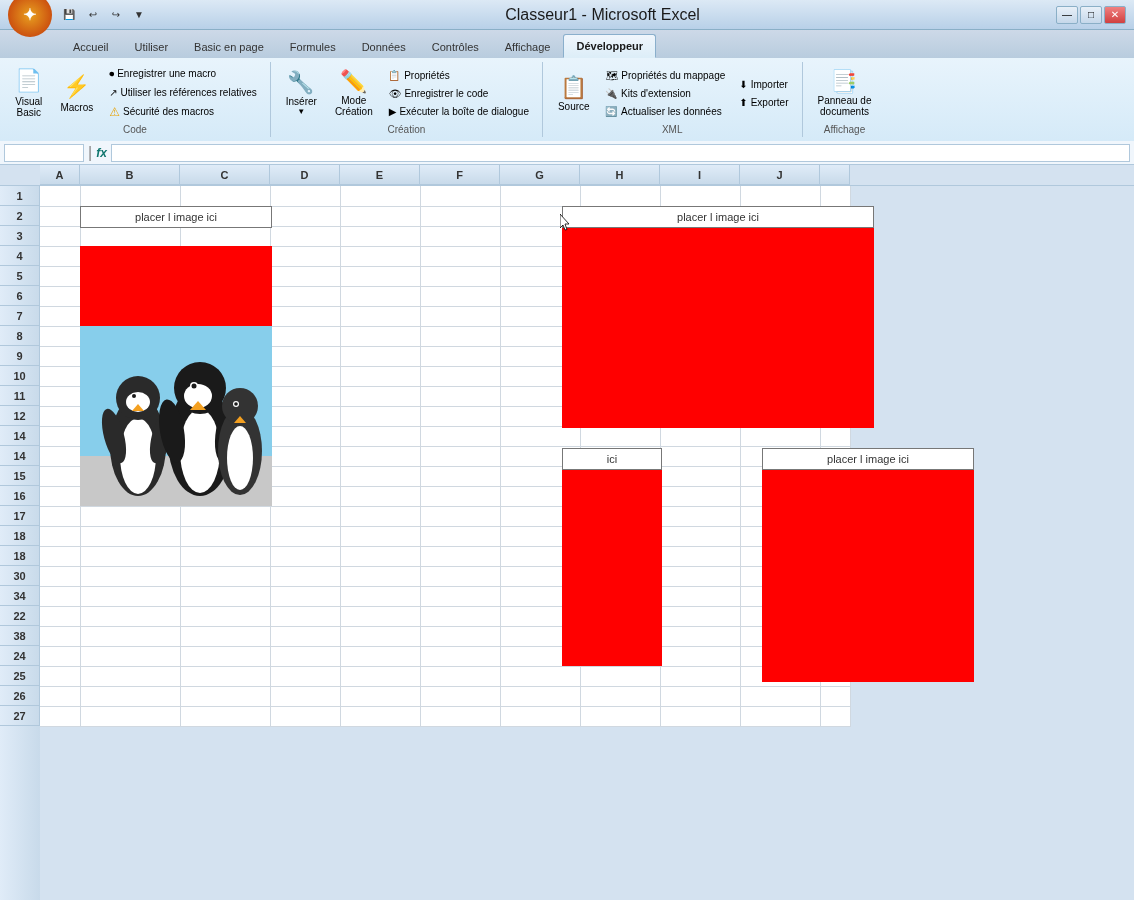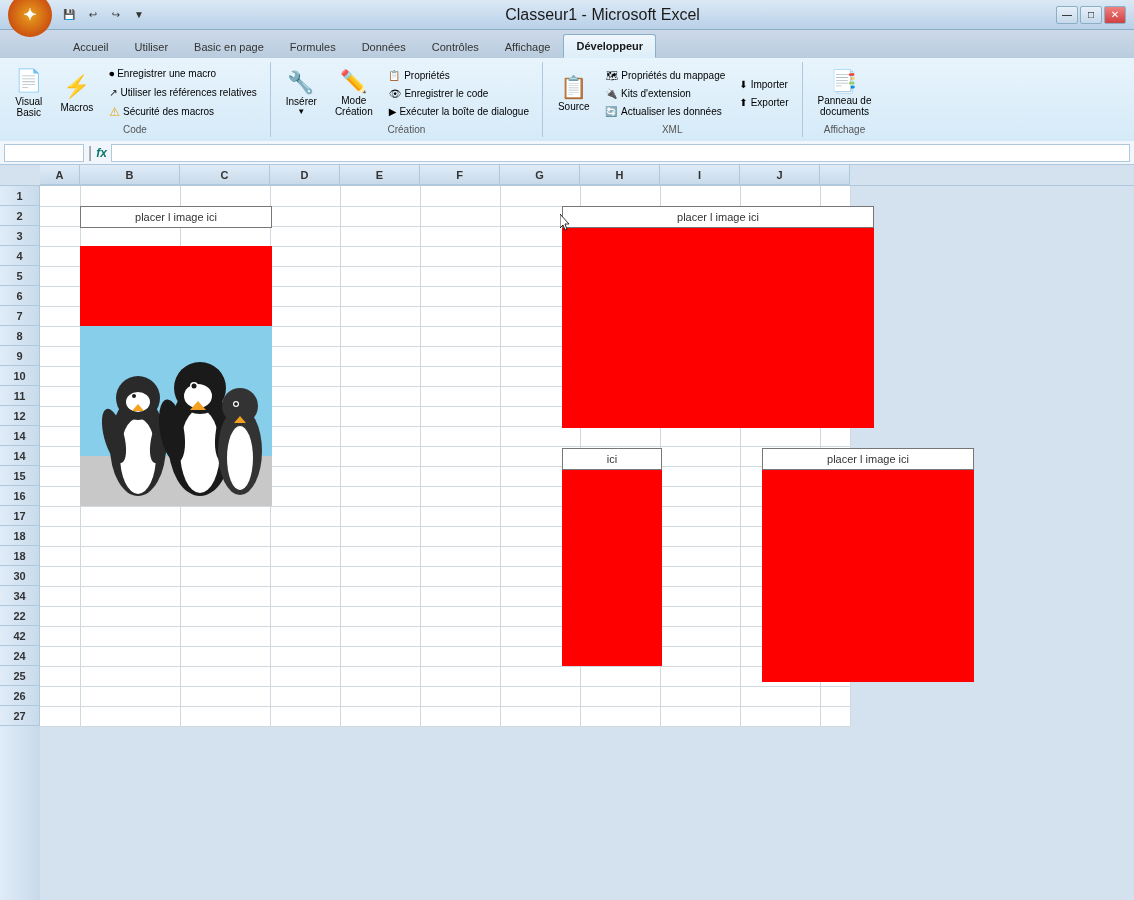--- a/index.html
+++ b/index.html
@@ -406,21 +406,21 @@
         <div class="row-header">14</div>
         <div class="row-header">14</div>
         <div class="row-header">15</div>
         <div class="row-header">16</div>
         <div class="row-header">17</div>
         <div class="row-header">18</div>
         <div class="row-header">18</div>
         <div class="row-header">30</div>
         <div class="row-header">34</div>
         <div class="row-header">22</div>
-        <div class="row-header">42</div>
+        <div class="row-header">38</div>
         <div class="row-header">24</div>
         <div class="row-header">25</div>
         <div class="row-header">26</div>
         <div class="row-header">27</div>
       </div>
 
       <div class="grid-area">
 
         <table class="grid-table">
           <tbody id="grid-body">

